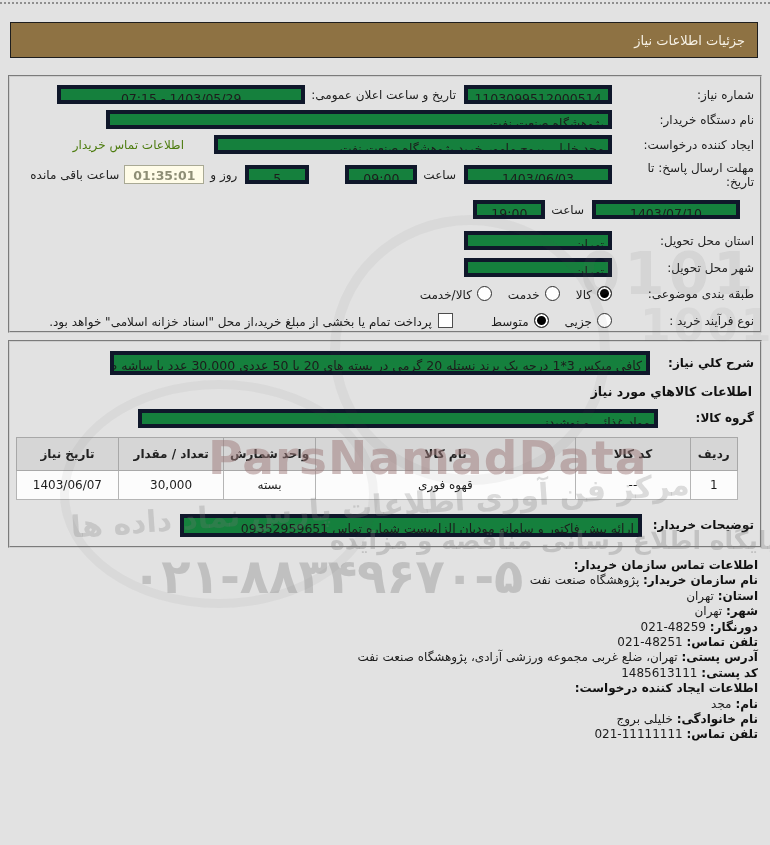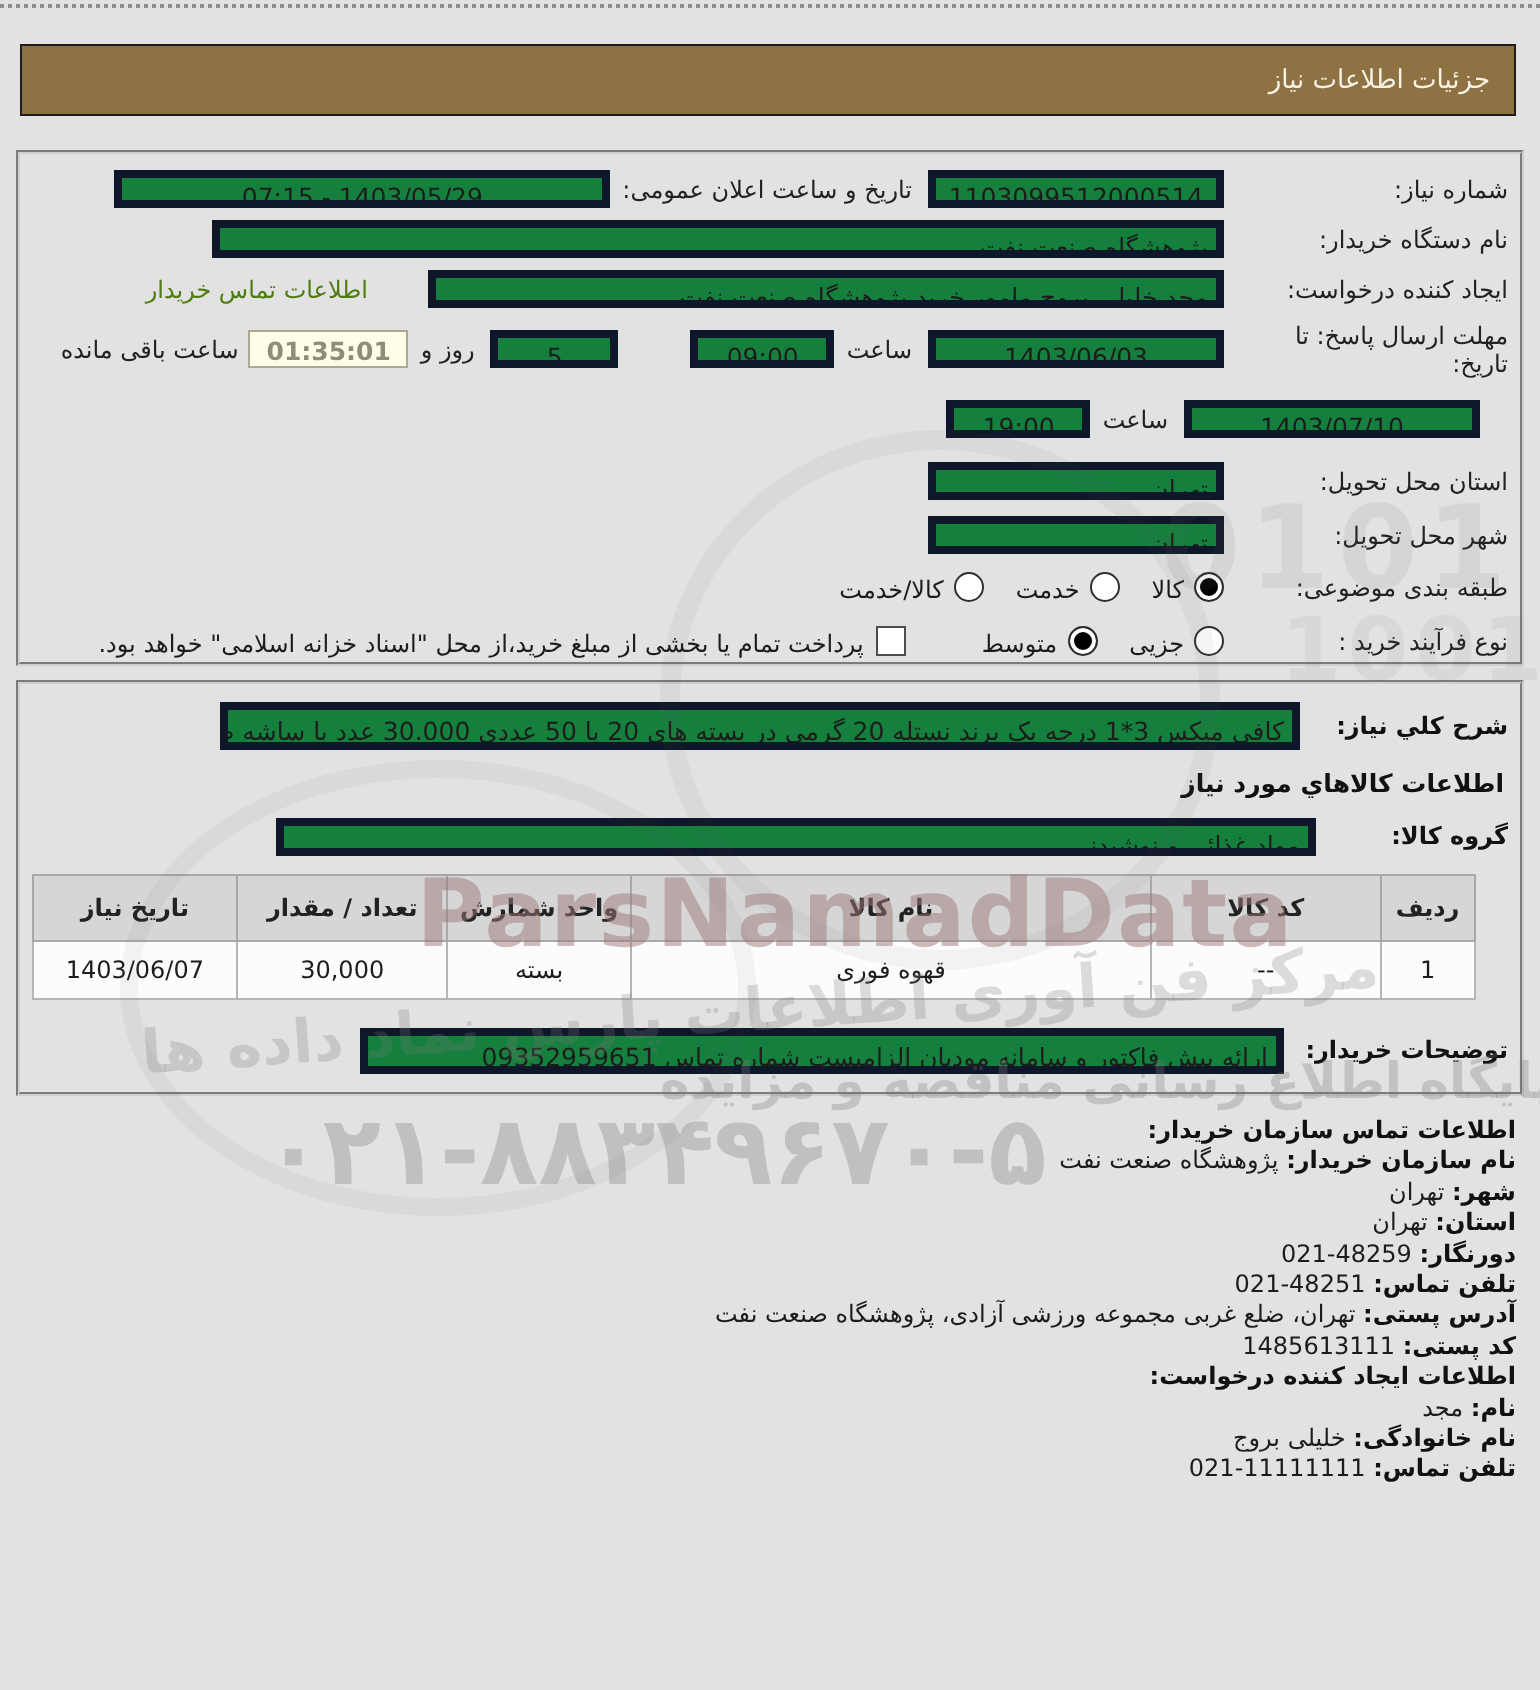--- a/index.html
+++ b/index.html
@@ -257,22 +257,22 @@
   <div class="frow h26" style="margin-top:12px;">
     <span class="lbl blbl" style="flex:0 0 112px;width:112px;">توضیحات خریدار:</span>
     <span class="box w462" style="height:23px;line-height:21px;">ارائه پیش فاکتور و سامانه مودیان الزامیست شماره تماس 09352959651</span>
   </div>
 
 </div>
 
 <div class="contact">
   <div class="cline"><b>اطلاعات تماس سازمان خریدار:</b> <span></span></div>
   <div class="cline"><b>نام سازمان خریدار:</b> <span>پژوهشگاه صنعت نفت</span></div>
+  <div class="cline"><b>استان:</b> <span>تهران</span></div>
   <div class="cline"><b>شهر:</b> <span>تهران</span></div>
-  <div class="cline"><b>استان:</b> <span>تهران</span></div>
   <div class="cline"><b>دورنگار:</b> <span>48259-021</span></div>
   <div class="cline"><b>تلفن تماس:</b> <span>48251-021</span></div>
   <div class="cline"><b>آدرس پستی:</b> <span>تهران، ضلع غربی مجموعه ورزشی آزادی، پژوهشگاه صنعت نفت</span></div>
   <div class="cline"><b>کد پستی:</b> <span>1485613111</span></div>
   <div class="cline"><b>اطلاعات ایجاد کننده درخواست:</b> <span></span></div>
   <div class="cline"><b>نام:</b> <span>مجد</span></div>
   <div class="cline"><b>نام خانوادگی:</b> <span>خلیلی بروج</span></div>
   <div class="cline"><b>تلفن تماس:</b> <span>11111111-021</span></div>
 </div>
 

